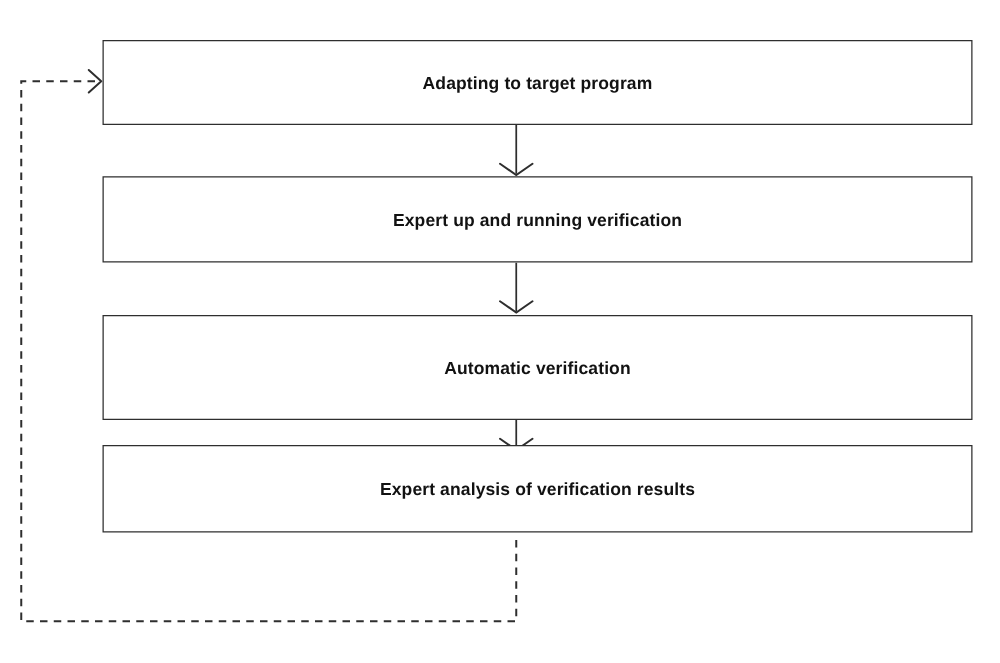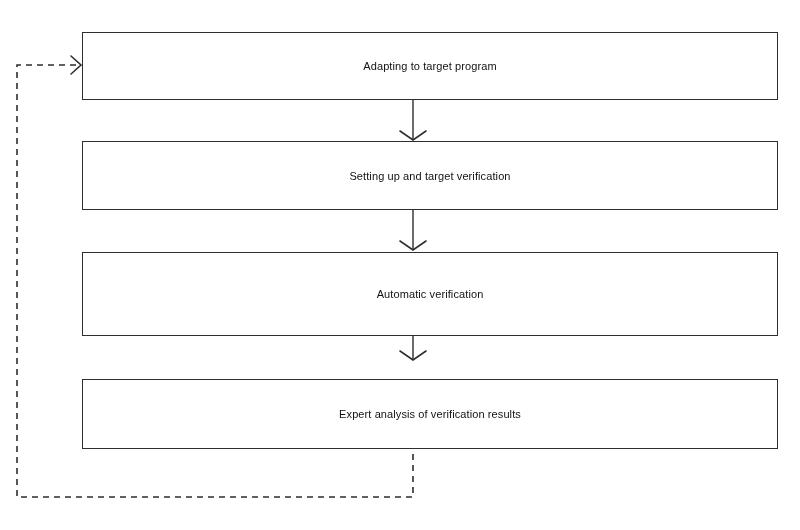--- a/index.html
+++ b/index.html
@@ -47,29 +47,29 @@
     width: 696px;
     border: 1.6px solid #2e2e2e;
     background: #ffffff;
     box-sizing: border-box;
     display: flex;
     align-items: center;
     justify-content: center;
   }
   .step-label {
     color: #121212;
-    font-size: 11px;
-    font-weight: 400;
+    font-size: 14px;
+    font-weight: 700;
     letter-spacing: 0.1px;
     white-space: nowrap;
   }
   .box-1 { top: 32px;  height: 68px; }
   .box-2 { top: 141px; height: 69px; }
   .box-3 { top: 252px; height: 84px; }
-  .box-4 { top: 379px; height: 70px; }
+  .box-4 { top: 356px; height: 70px; }
 </style>
 </head>
 <body>
 
 <div class="canvas">
 
   <svg class="connectors" viewBox="0 0 800 530" xmlns="http://www.w3.org/2000/svg">
 
     <g>
       <line class="shaft" x1="413" y1="100" x2="413" y2="139"></line>
@@ -90,21 +90,21 @@
       <polyline class="dashed" points="413,432 413,497 17,497 17,65 76,65"></polyline>
       <polyline class="head" points="71,56 81,65 71,74"></polyline>
     </g>
   </svg>
 
   <div class="step-box box-1">
     <span class="step-label">Adapting to target program</span>
   </div>
 
   <div class="step-box box-2">
-    <span class="step-label">Setting up and target verification</span>
+    <span class="step-label">Expert up and running verification</span>
   </div>
 
   <div class="step-box box-3">
     <span class="step-label">Automatic verification</span>
   </div>
 
   <div class="step-box box-4">
     <span class="step-label">Expert analysis of verification results</span>
   </div>
 

